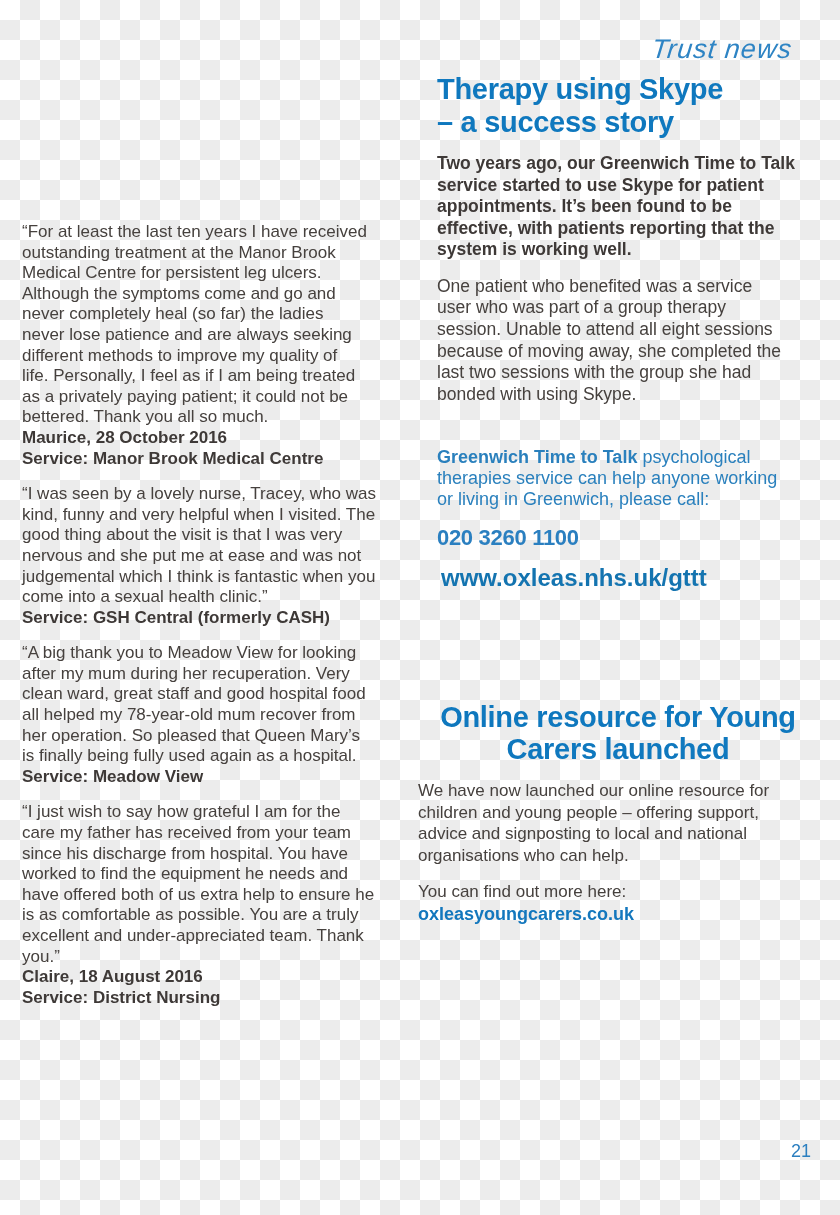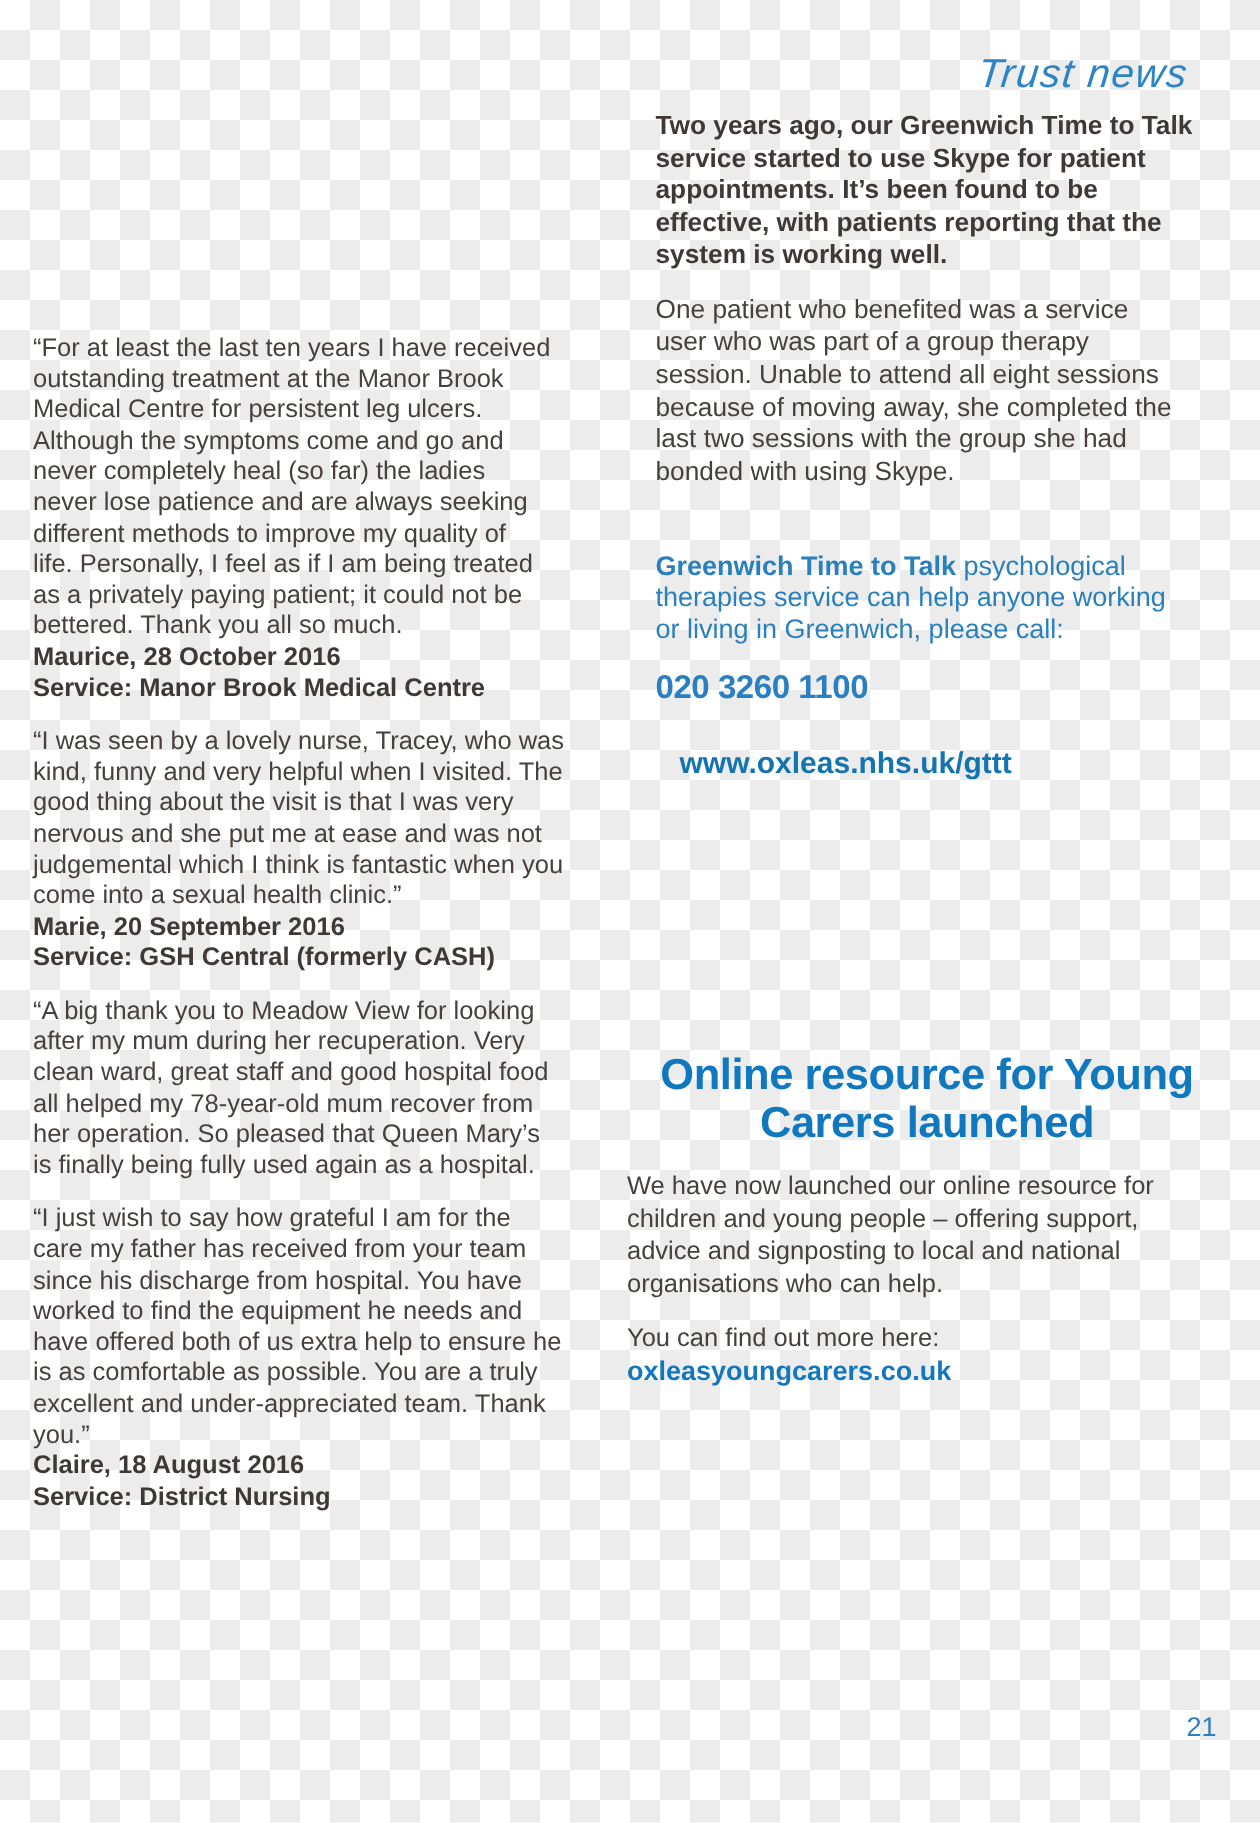--- a/index.html
+++ b/index.html
@@ -99,22 +99,22 @@
 
   .phone-number {
     margin: 0 0 12px 0;
     font-size: 22px;
     line-height: 25px;
     font-weight: bold;
     color: #2a7fc0;
     letter-spacing: -0.3px;
   }
   .website-link {
-    margin: 16px;
-    font-size: 20px;
+    margin: 4px;
+    font-size: 24px;
     line-height: 23px;
     font-weight: bold;
     color: #1474b0;
     text-decoration: none;
     display: inline-block;
   }
   .more-info {
     margin: 0;
     font-size: 17px;
     line-height: 22px;
@@ -162,49 +162,51 @@
       <p class="service">Service: Manor Brook Medical Centre</p>
     </div>
 
     <div class="testimonial">
       <p class="quote preline">“I was seen by a lovely nurse, Tracey, who was
 kind, funny and very helpful when I visited. The
 good thing about the visit is that I was very
 nervous and she put me at ease and was not
 judgemental which I think is fantastic when you
 come into a sexual health clinic.”</p>
-      <p class="attribution">Marie, 20 September 2016</p>
       <p class="service">Service: GSH Central (formerly CASH)</p>
     </div>
 
     <div class="testimonial">
       <p class="quote preline">“A big thank you to Meadow View for looking
 after my mum during her recuperation. Very
 clean ward, great staff and good hospital food
 all helped my 78-year-old mum recover from
 her operation. So pleased that Queen Mary’s
 is finally being fully used again as a hospital.</p>
+      <p class="service">Service: Meadow View</p>
     </div>
 
     <div class="testimonial">
       <p class="quote preline">“I just wish to say how grateful I am for the
 care my father has received from your team
 since his discharge from hospital. You have
 worked to find the equipment he needs and
 have offered both of us extra help to ensure he
 is as comfortable as possible. You are a truly
 excellent and under-appreciated team. Thank
 you.”</p>
       <p class="attribution">Claire, 18 August 2016</p>
       <p class="service">Service: District Nursing</p>
     </div>
 
   </div>
 
   <div class="article-skype">
+    <h1 class="article-title preline">Therapy using Skype
+– a success story</h1>
     <p class="intro-bold preline">Two years ago, our Greenwich Time to Talk
 service started to use Skype for patient
 appointments. It’s been found to be
 effective, with patients reporting that the
 system is working well.</p>
     <p class="body-text preline">One patient who benefited was a service
 user who was part of a group therapy
 session. Unable to attend all eight sessions
 because of moving away, she completed the
 last two sessions with the group she had

